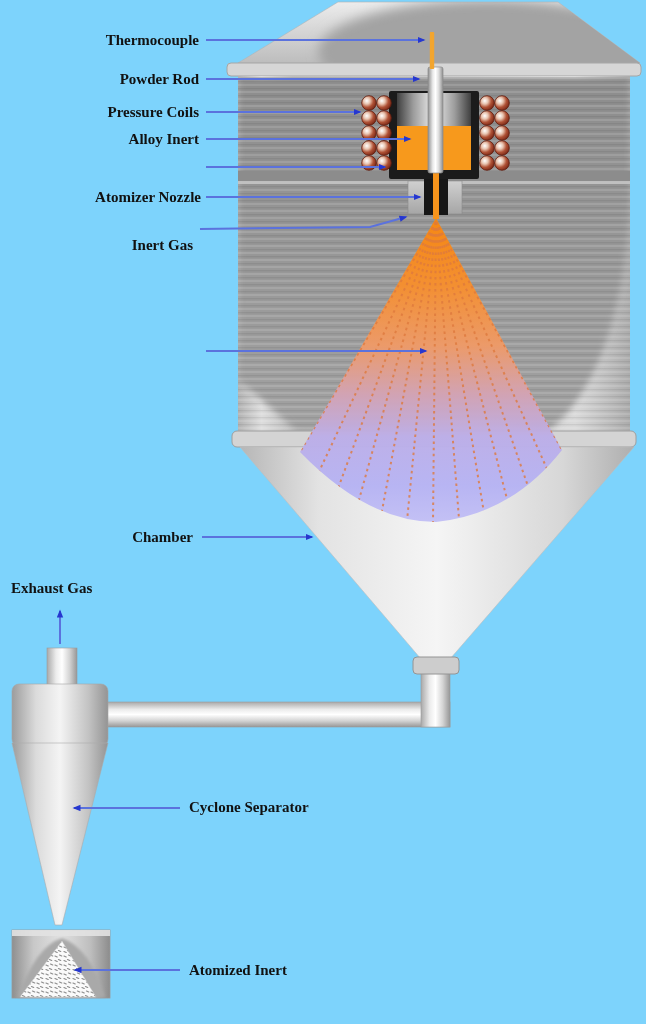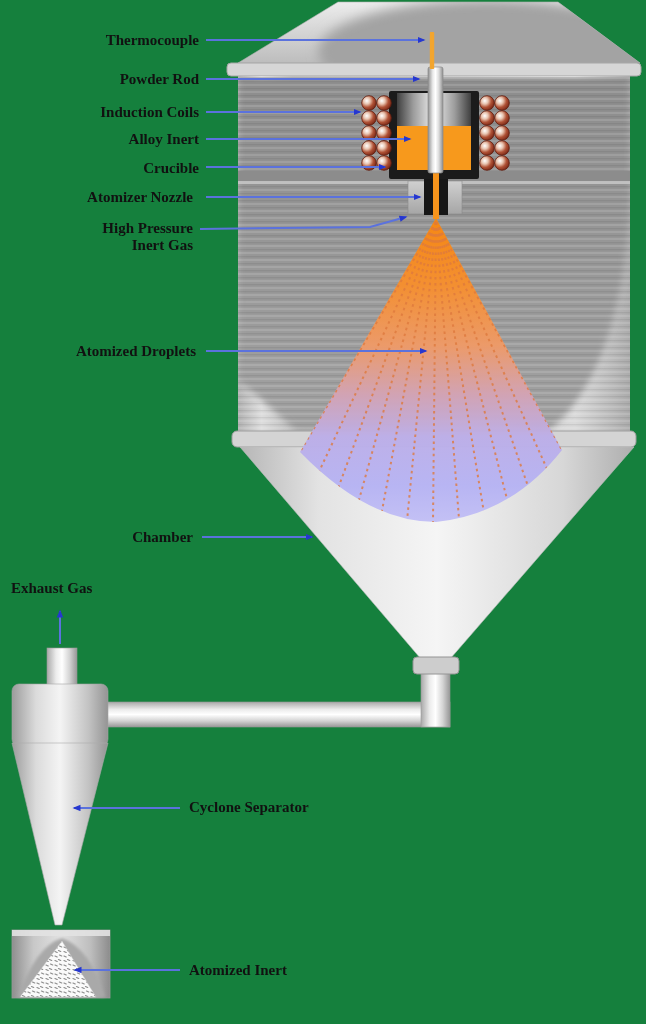--- a/index.html
+++ b/index.html
@@ -1,17 +1,17 @@
 <!DOCTYPE html>
 <html><head>
 <meta charset="utf-8">
 <style>
   html,body{margin:0;padding:0;background:#ffffff;}
   #stage{
-    position:relative;width:646px;height:1024px;background:#15803d;overflow:hidden;
+    position:relative;width:646px;height:1024px;background:#7dd3fc;overflow:hidden;
     font-family:"Liberation Serif","DejaVu Serif",serif;
   }
   #apparatus{position:absolute;left:0;top:0;}
   .lbl{
     position:absolute;font-weight:700;font-size:15px;line-height:18px;color:#111;
     white-space:nowrap;
   }
   .r{text-align:right;}
   .l{text-align:right;}
 </style>
@@ -254,24 +254,21 @@
       <line x1="206" y1="351" x2="426" y2="351" marker-end="url(#ah)"></line>
       <line x1="202" y1="537" x2="312" y2="537" marker-end="url(#ah)"></line>
       <line x1="60" y1="644" x2="60" y2="611" marker-end="url(#ah)"></line>
       <line x1="180" y1="808" x2="74" y2="808" marker-end="url(#ah)"></line>
       <line x1="180" y1="970" x2="75" y2="970" marker-end="url(#ah)"></line>
     </g>
   </svg>
 
   <div class="lbl r" style="left:40px;top:31px;width:159px">Thermocouple</div>
   <div class="lbl r" style="left:40px;top:70px;width:159px">Powder Rod</div>
-  <div class="lbl r" style="left:40px;top:103px;width:159px">Induction Coils</div>
+  <div class="lbl r" style="left:40px;top:103px;width:159px">Pressure Coils</div>
   <div class="lbl r" style="left:40px;top:130px;width:159px">Alloy Inert</div>
-  <div class="lbl r" style="left:40px;top:159px;width:159px">Crucible</div>
-  <div class="lbl r" style="left:24px;top:188px;width:169px">Atomizer Nozzle</div>
-  <div class="lbl r" style="left:30px;top:219px;width:163px">High Pressure</div>
+  <div class="lbl r" style="left:32px;top:188px;width:169px">Atomizer Nozzle</div>
   <div class="lbl r" style="left:30px;top:236px;width:163px">Inert Gas</div>
-  <div class="lbl r" style="left:20px;top:342px;width:176px">Atomized Droplets</div>
   <div class="lbl r" style="left:43px;top:528px;width:150px">Chamber</div>
   <div class="lbl l" style="left:11px;top:579px">Exhaust Gas</div>
   <div class="lbl l" style="left:189px;top:798px">Cyclone Separator</div>
   <div class="lbl l" style="left:189px;top:961px">Atomized Inert</div>
 </div>
 
 </body></html>

